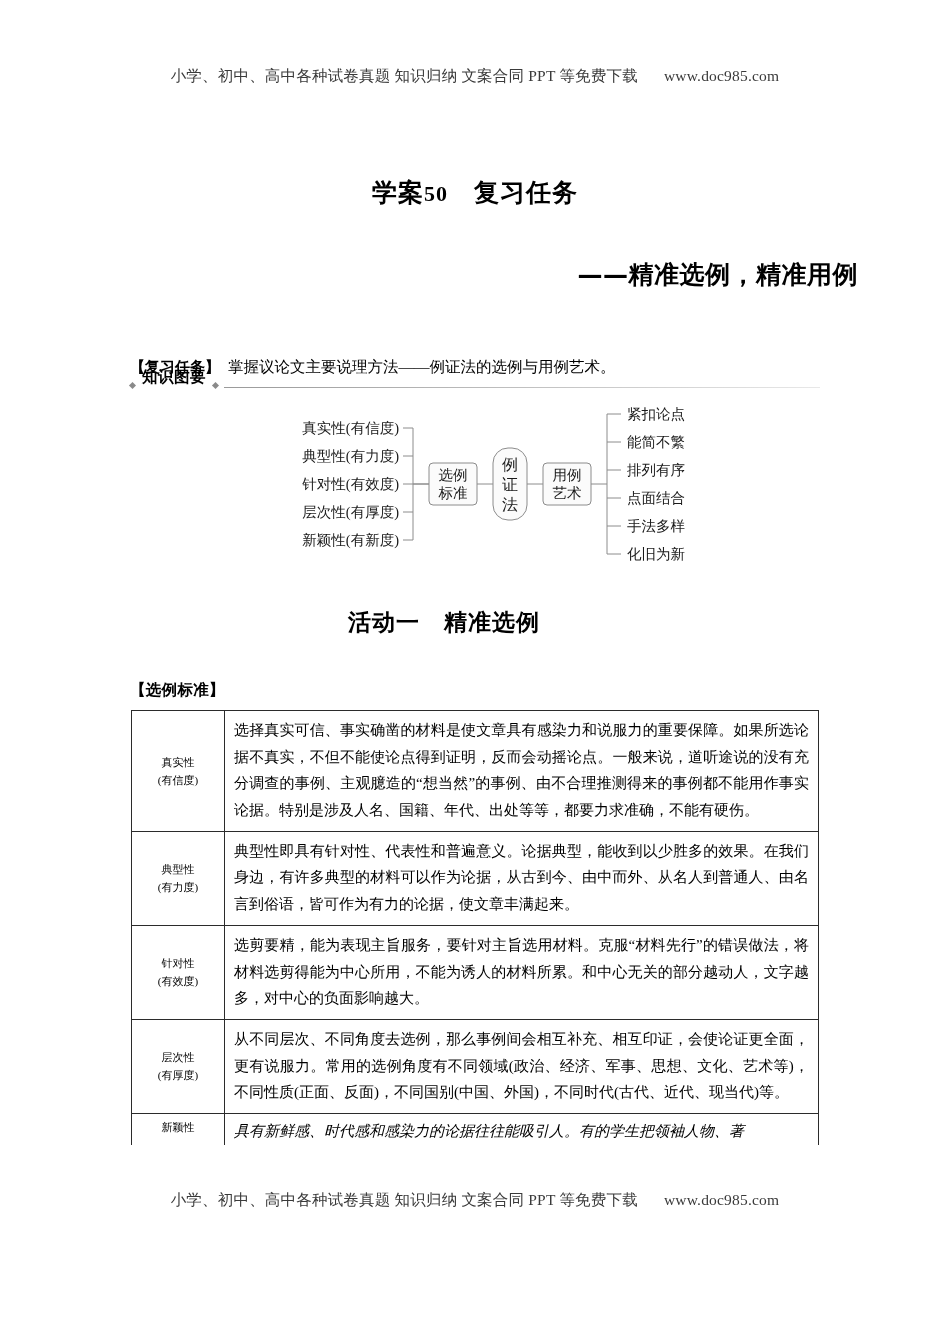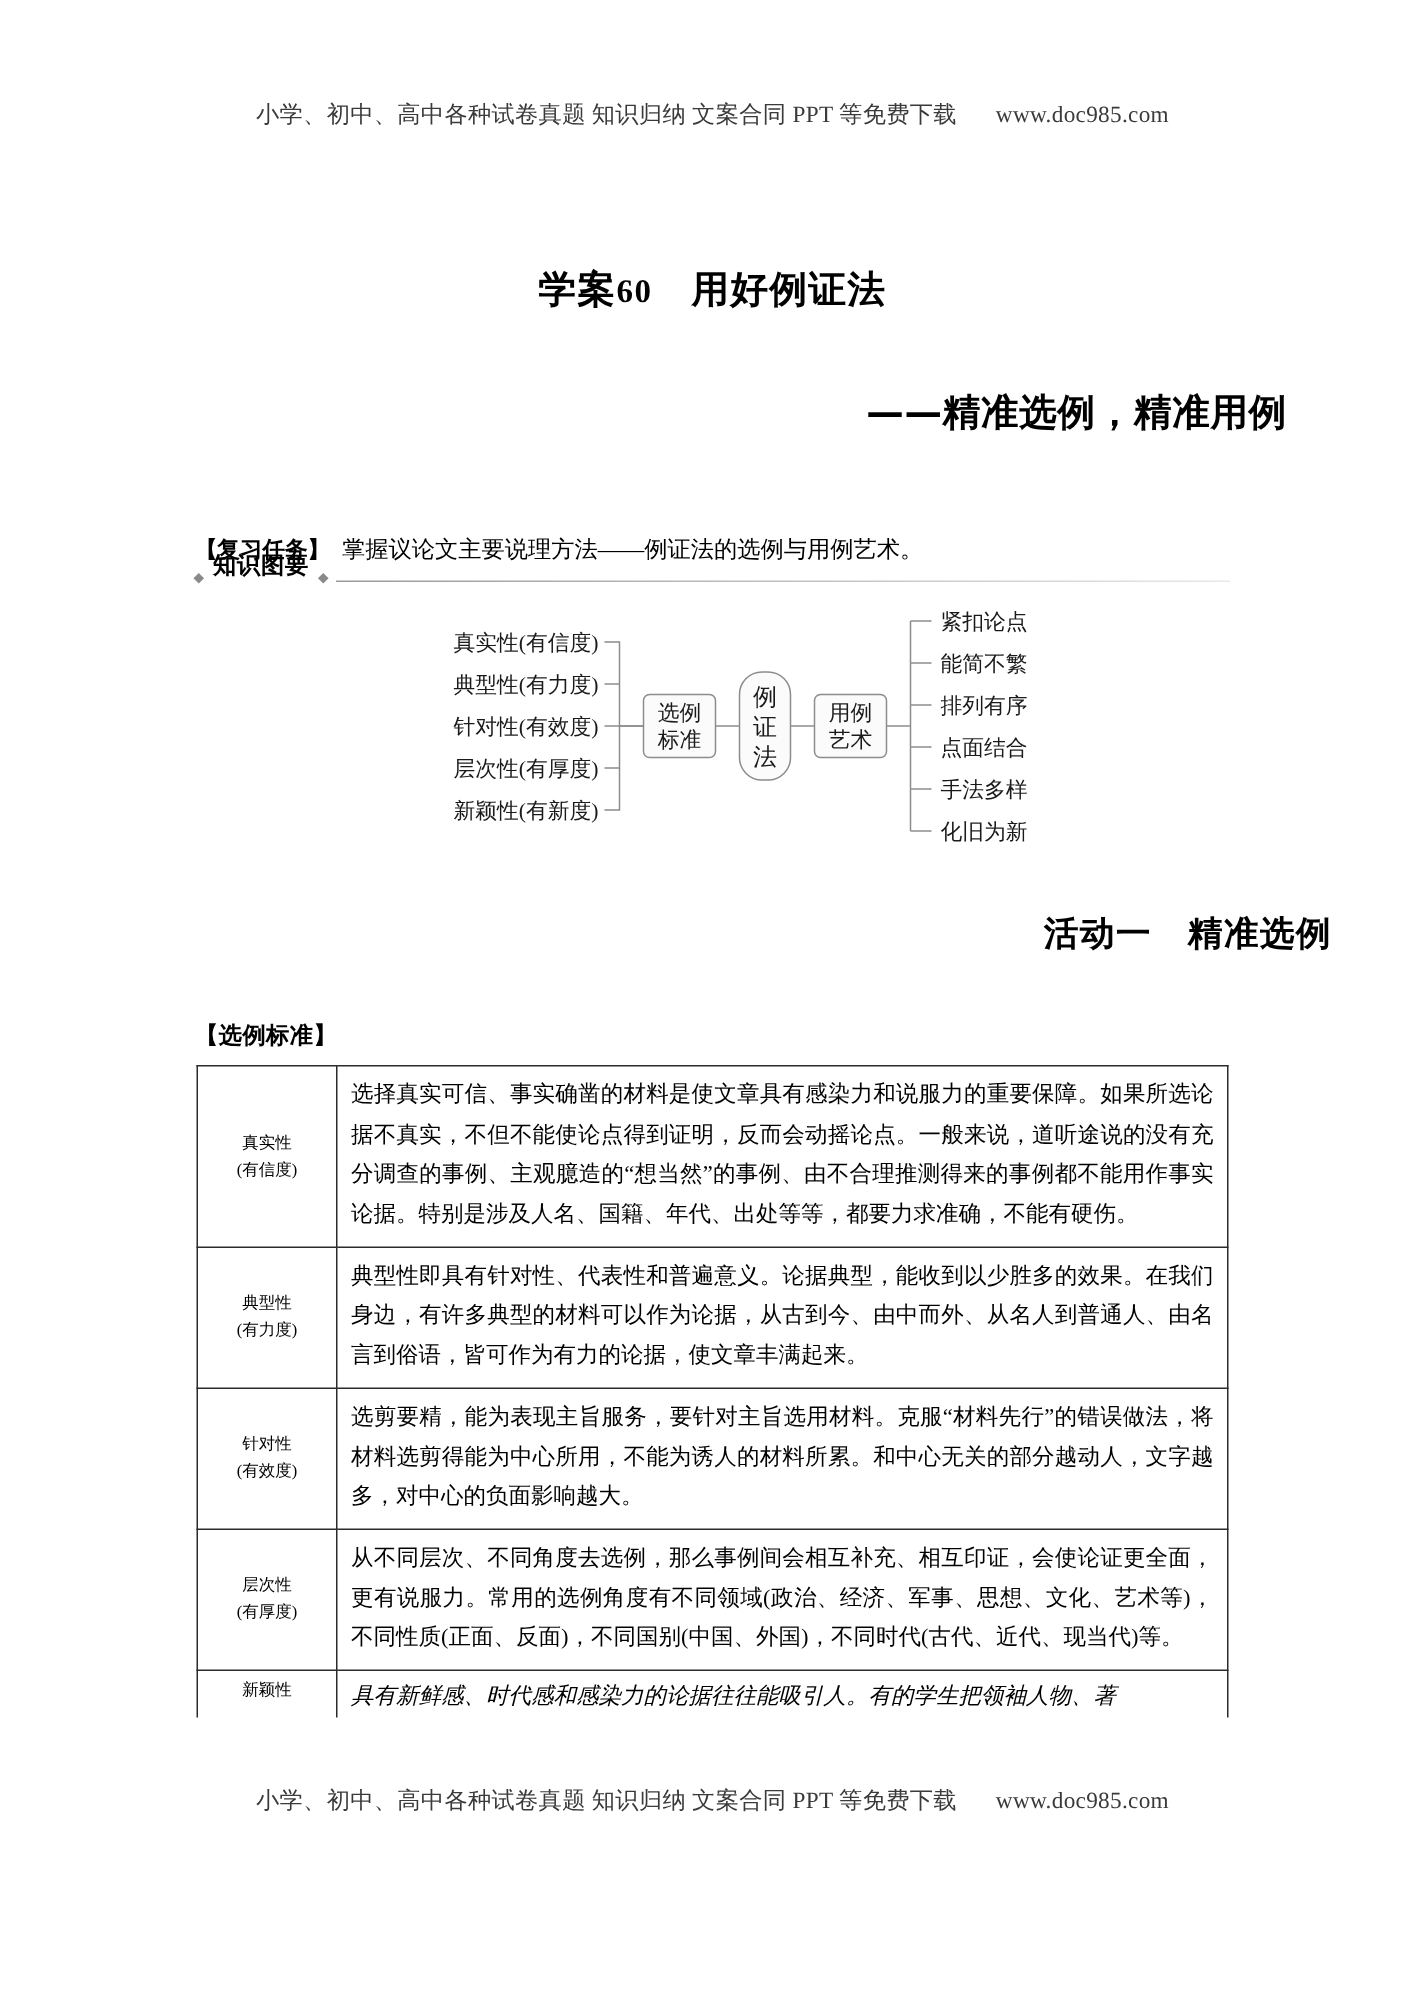--- a/index.html
+++ b/index.html
@@ -155,21 +155,21 @@
     stroke: #8c8c8c;
     stroke-width: 1;
   }
 
   
   .activity {
     position: absolute;
     top: 607px;
     left: 0;
     width: 888px;
-    text-align: right;
+    text-align: center;
     font-size: 23px;
     font-weight: bold;
     letter-spacing: 1px;
     font-family: "DejaVu Sans", "Liberation Sans", sans-serif;
   }
 
   
   .brk-label {
     position: absolute;
     top: 680px;
@@ -239,21 +239,21 @@
 </head>
 <body>
 
 <div class="page">
 
   <div class="runner runner-head">
     <span>小学、初中、高中各种试卷真题  知识归纳  文案合同  PPT 等免费下载</span><span class="url">www.doc985.com</span>
   </div>
 
   <div class="title-main">
-    <span>学案</span><span class="num">60</span>　<span>用好例证法</span>
+    <span>学案</span><span class="num">50</span>　<span>复习任务</span>
   </div>
 
   <div class="title-sub">——精准选例，精准用例</div>
 
   <div class="task-line">
     <span class="tag">【复习任务】</span><span class="body">掌握议论文主要说理方法——例证法的选例与用例艺术。</span>
   </div>
 
   <div class="secbar">
     <span class="sq first"></span>

